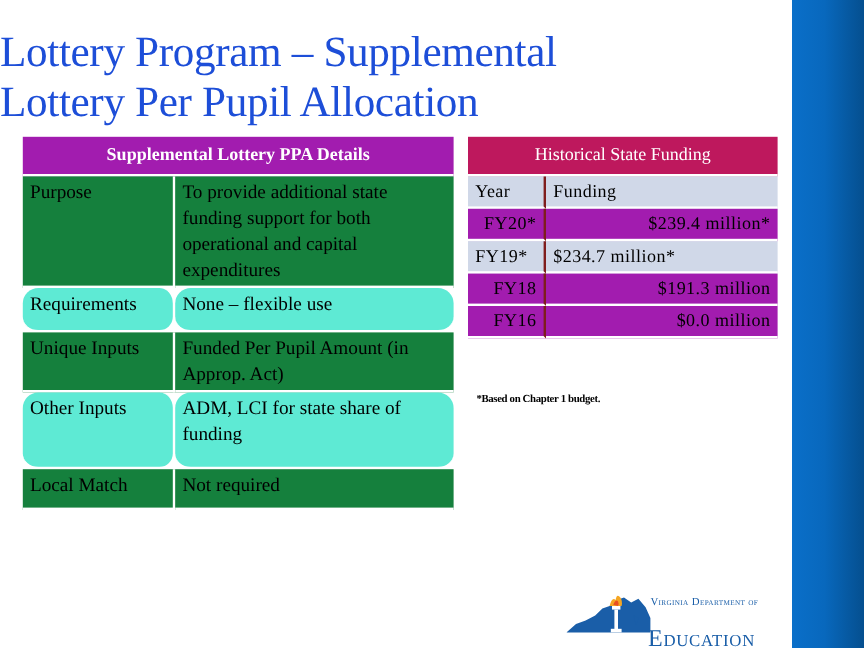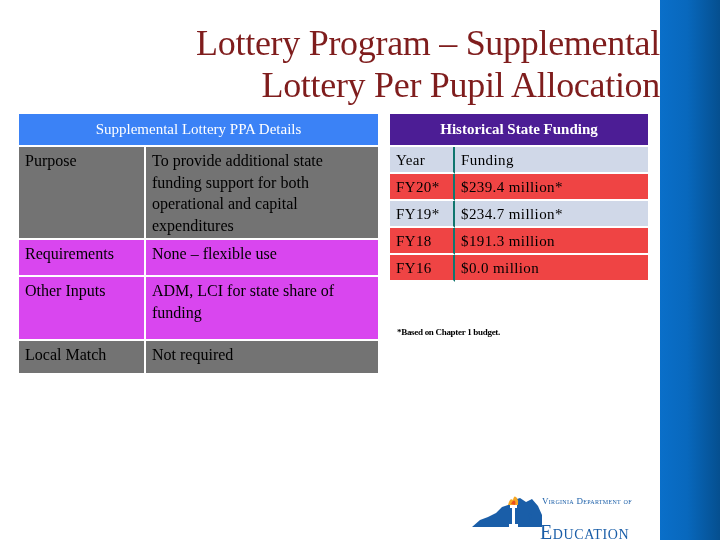--- a/index.html
+++ b/index.html
@@ -11,57 +11,57 @@
     .sidebar {
       position: absolute; left: 660px; top: 0; width: 60px; height: 540px;
       background: linear-gradient(to right, #0a6fc9 0%, #0868bd 45%, #054f8f 100%);
     }
     .page-number {
       position: absolute; left: 635px; top: 506px;
       font-family: "DejaVu Sans", sans-serif; font-weight: bold; font-size: 10px; color: #ffffff;
     }
     .title {
       position: absolute; left: 0; top: 22px; width: 660px;
-      text-align: right; color: #7f1d1d;
+      text-align: left; color: #1d4ed8;
       font-size: 36px; line-height: 42px;
       letter-spacing: -0.3px;
     }
     table { border-collapse: separate; border-spacing: 0; position: absolute; }
     td, th { padding: 0; vertical-align: top; }
 
     .left-table { left: 19px; top: 114px; width: 359px; }
     .left-table th {
-      background: #3b82f6; color: #ffffff; font-weight: normal;
+      background: #a21caf; color: #ffffff; font-weight: bold;
       font-size: 15px; height: 31px; line-height: 31px; text-align: center;
       border-bottom: 2px solid #ffffff; vertical-align: middle;
     }
     .left-table td {
       font-size: 16px; line-height: 21.5px; color: #000;
       padding: 3px 6px 1px 6px;
       border-bottom: 2px solid #ffffff;
     }
     .left-table td.label { width: 113px; border-right: 2px solid #ffffff; padding-left: 6px; }
-    .left-table tr.odd td { background: #737373; }
-    .left-table tr.even td { background: #d946ef; }
+    .left-table tr.odd td { background: #15803d; }
+    .left-table tr.even td { background: #5eead4; border-radius: 13px; }
 
     .right-table { left: 390px; top: 114px; width: 258px; }
     .right-table th {
-      background: #4c1d95; color: #ffffff; font-weight: bold;
+      background: #be185d; color: #ffffff; font-weight: normal;
       font-size: 15px; height: 31px; line-height: 31px; text-align: center;
       border-bottom: 2px solid #ffffff; vertical-align: middle;
     }
     .right-table td {
       font-size: 15px; line-height: 22px; height: 22px; color: #000;
       padding: 2px 6px 1px 6px;
       border-bottom: 2px solid #ffffff;
       letter-spacing: 0.4px;
     }
-    .right-table td.year { width: 51px; border-right: 2px solid #0f766e; }
+    .right-table td.year { width: 51px; border-right: 2px solid #7f1d1d; }
     .right-table tr.odd td { background: #d0d8e8; }
-    .right-table tr.even td { background: #ef4444; }
+    .right-table tr.even td { background: #a21caf; text-align: right; }
 
     .footnote {
       position: absolute; left: 397px; top: 327px;
       font-size: 9px; font-weight: bold; color: #000;
       letter-spacing: -0.3px;
     }
 
     .logo { position: absolute; left: 472px; top: 493px; width: 190px; height: 36px; }
     .logo-line1 {
       position: absolute; left: 70px; top: 3px;
@@ -92,20 +92,24 @@
     </tr>
   </thead>
   <tbody>
     <tr class="odd" style="height:93px;">
       <td class="label">Purpose</td>
       <td>To provide additional state funding support for both operational and capital expenditures</td>
     </tr>
     <tr class="even" style="height:37px;">
       <td class="label">Requirements</td>
       <td>None – flexible use</td>
+    </tr>
+    <tr class="odd" style="height:50px;">
+      <td class="label">Unique Inputs</td>
+      <td>Funded Per Pupil Amount (in Approp. Act)</td>
     </tr>
     <tr class="even" style="height:64px;">
       <td class="label">Other Inputs</td>
       <td>ADM, LCI for state share of funding</td>
     </tr>
     <tr class="odd" style="height:34px;padding-left:16px;">
       <td class="label">Local Match</td>
       <td>Not required</td>
     </tr>
   </tbody>

